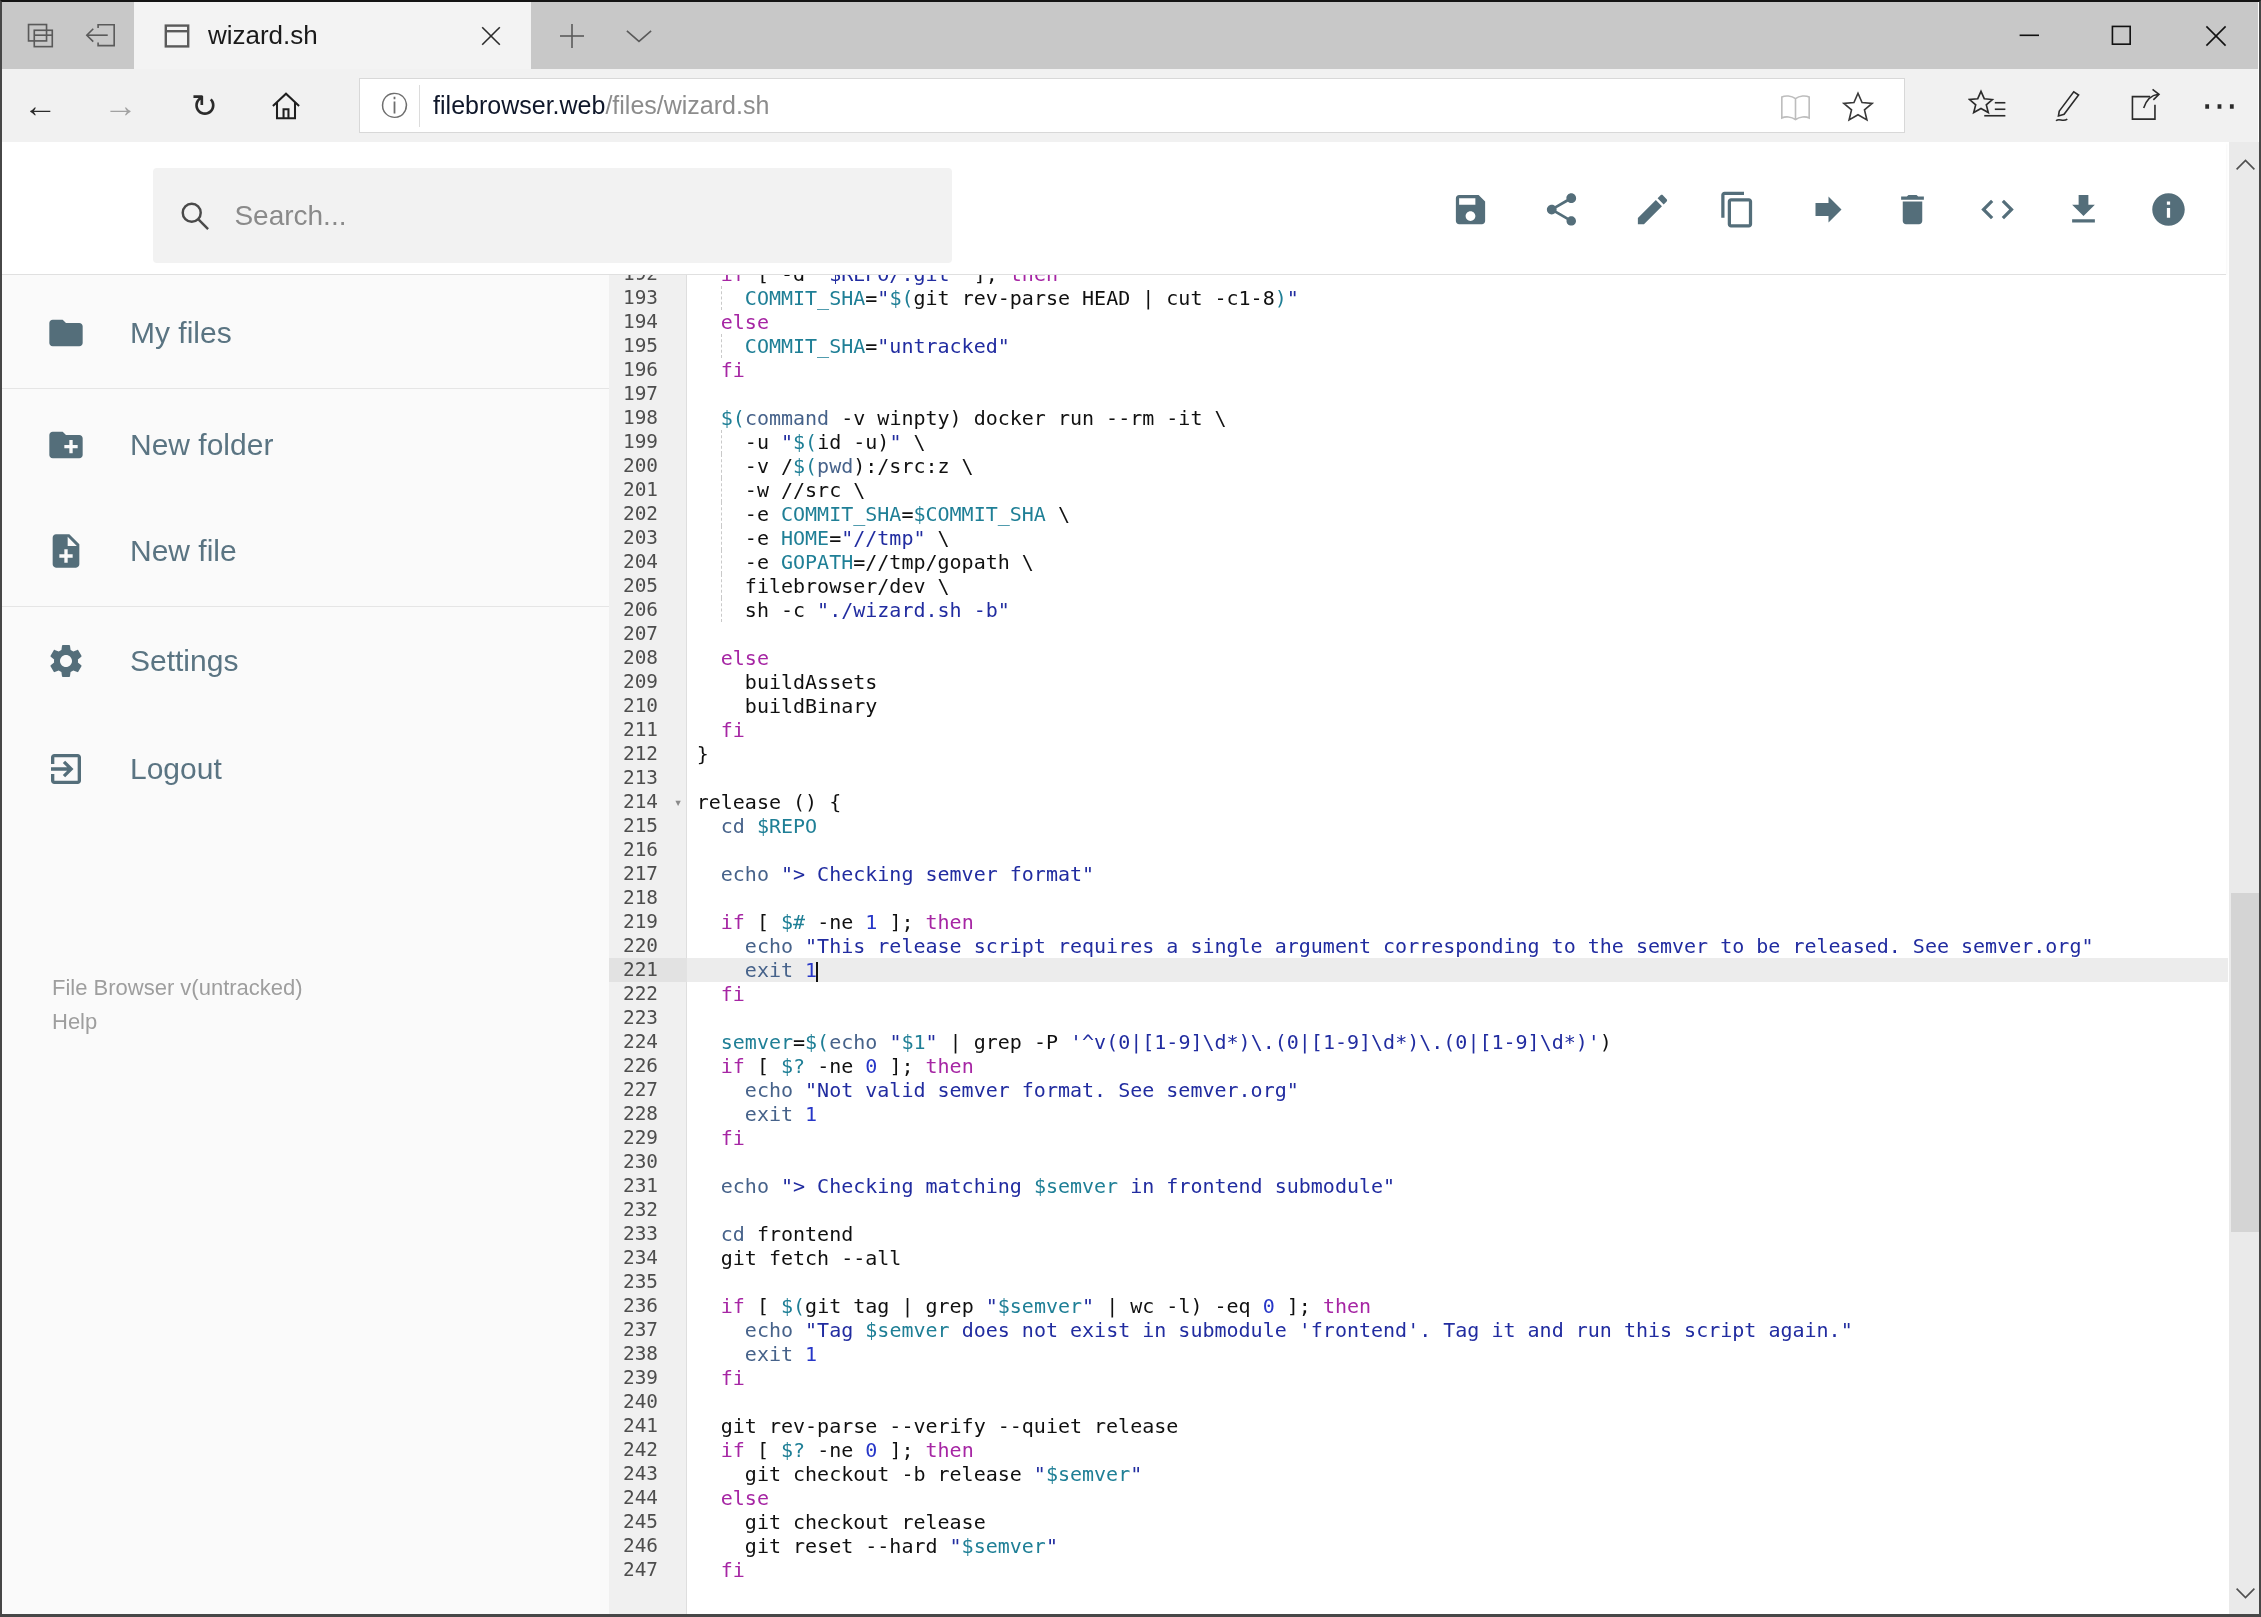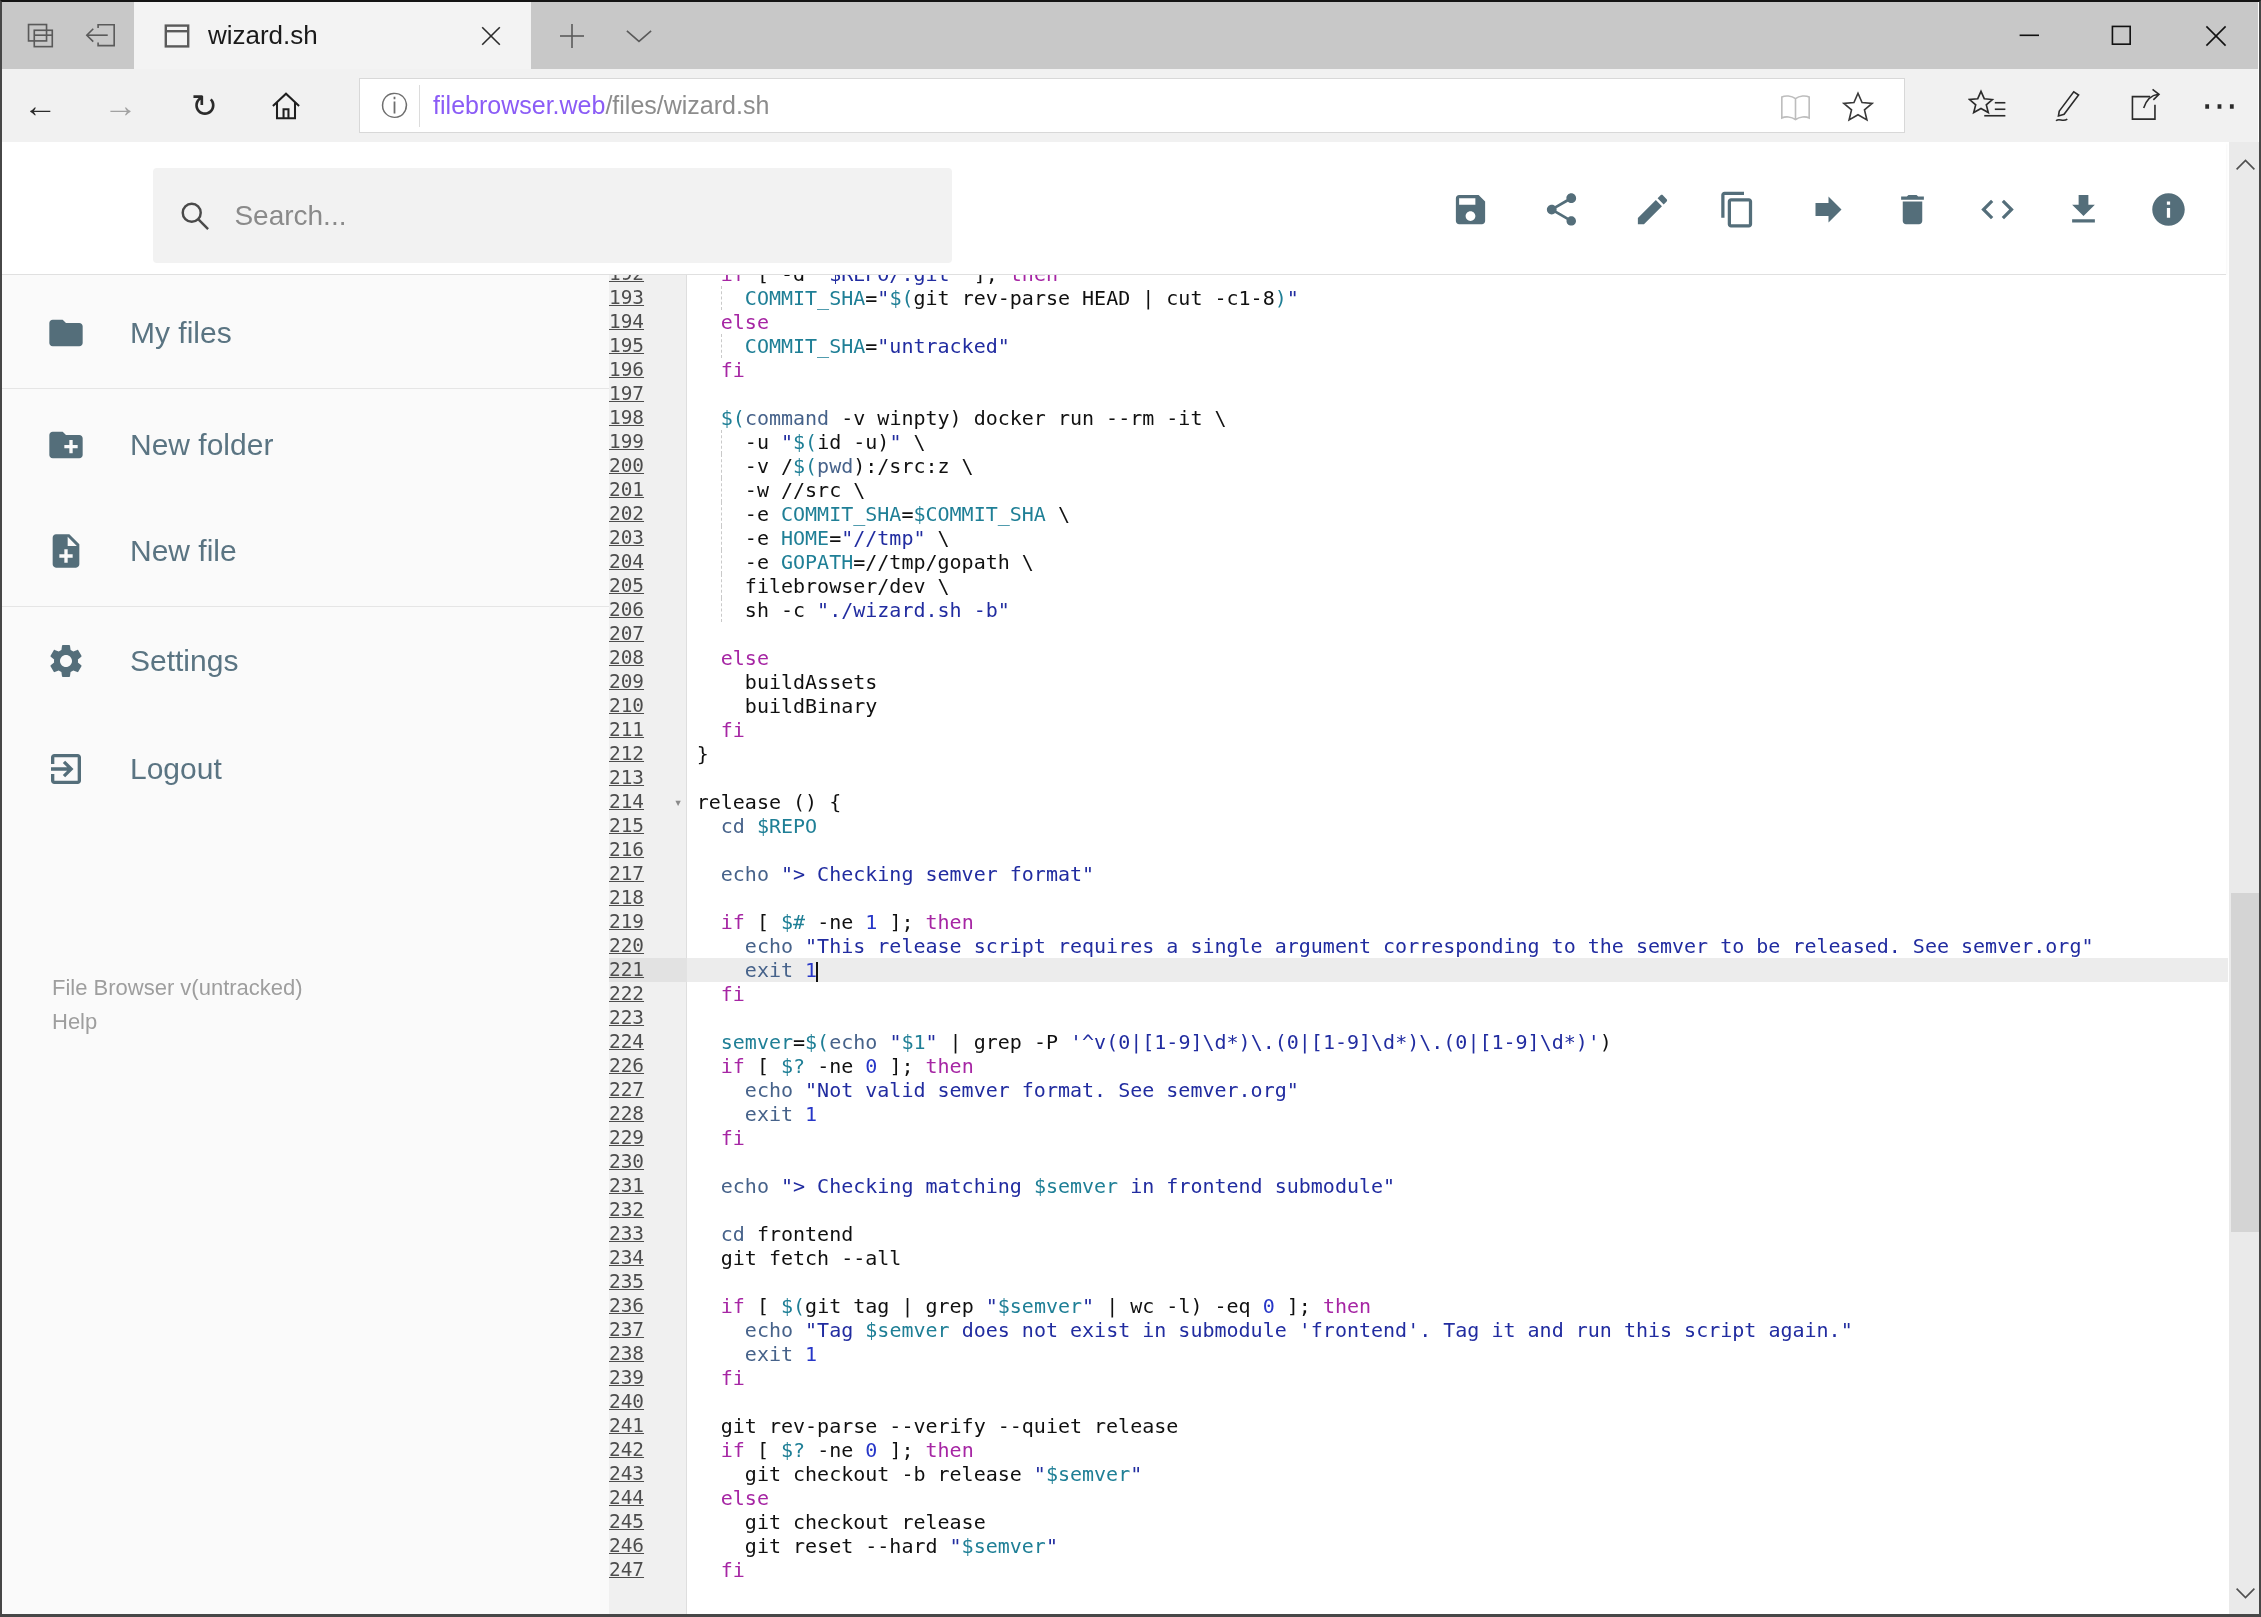--- a/index.html
+++ b/index.html
@@ -12,21 +12,21 @@
   .tb-icon{position:absolute;top:0;height:67px;display:flex;align-items:center;justify-content:center;}
   .tab{position:absolute;left:132px;top:0;width:397px;height:67px;background:#f3f3f3;display:flex;align-items:center;}
   .tab-title{font-size:26px;color:#1a1a1a;margin-left:14.5px;}
   .winctl{position:absolute;top:0;width:68px;height:67px;display:flex;align-items:center;justify-content:center;}
   .glyph{color:#2b2b2b;}
   
   .navbar{position:absolute;left:0;top:67px;width:2256px;height:73px;background:#f1f1f1;}
   .nav-btn{position:absolute;top:0;height:73px;width:57px;display:flex;align-items:center;justify-content:center;font-size:34px;color:#1f1f1f;}
   .addressbar{position:absolute;left:357px;top:9px;width:1546px;height:55px;background:#fff;border:0.8px solid #d8d8d8;display:flex;align-items:center;}
   .url{font-size:25px;white-space:nowrap;}
-  .url .domain{color:#8b5cf6;}
+  .url .domain{color:#0f172a;}
   .url .path{color:#8c8c8c;}
   .ab-divider{width:0.8px;height:42px;background:#dcdcdc;margin:0 13px 0 11.3px;}
   
   .appbar{position:absolute;left:0;top:140px;width:2224px;height:133px;background:#fff;border-bottom:0.8px solid #e0e0e0;box-shadow:0 1.6px 3.2px rgba(0,0,0,.05);}
   .logo{position:absolute;left:61px;top:168px;width:76px;height:76px;border-radius:50%;border:6.5px solid #2470e8;background:#fff;display:flex;align-items:center;justify-content:center;}
   .logo-shadow{position:absolute;left:11.3px;top:13px;width:53px;height:53px;border-radius:50%;background:#e3e3e3;}
   .searchbox{position:absolute;left:151px;top:26px;width:799px;height:95px;background:#f2f2f2;border-radius:4px;display:flex;align-items:center;}
   .searchbox input{border:none;background:transparent;outline:none;font-size:28px;color:#333;
                    font-family:"Liberation Sans",sans-serif;width:646px;}
   .searchbox input::placeholder{color:#8a8a8a;}
@@ -39,21 +39,21 @@
   .side-label{font-size:30px;color:#5a7482;margin-left:44px;text-align:right;}
   .side-div{position:absolute;left:0;width:607px;height:0.8px;background:#e5e5e5;}
   .side-footer{position:absolute;left:50px;font-size:22px;color:#9e9e9e;line-height:34px;}
   
   .editor{position:absolute;left:607px;top:273px;width:1619px;height:1341px;background:#fff;overflow:hidden;}
   .gutter-bg{position:absolute;left:0;top:0;width:78px;height:1341px;background:#f0f0f0;border-right:0.8px solid #dedede;}
   .code-scroll{position:absolute;left:0;top:-13px;width:1619px;}
   .cm-line{display:flex;height:24px;position:relative;}
   .cm-line.active{background:#ececec;}
   .cm-gut{flex:0 0 78px;font-family:"DejaVu Sans Mono",monospace;font-size:19.4px;line-height:24px;
-          color:#4d4d4d;padding-right:29px;position:relative;text-decoration:underline;}
+          color:#4d4d4d;text-align:right;padding-right:29px;position:relative;}
   .cm-line.active .cm-gut{background:#e2e2e2;}
   .fold{position:absolute;right:4.8px;top:0;font-size:13.7px;color:#8a8a8a;line-height:24px;}
   .cm-code{font-family:"DejaVu Sans Mono",monospace;font-size:20px;line-height:24px;white-space:pre;
            padding-left:9.7px;position:relative;color:#101010;}
   .ig{position:absolute;left:34px;top:0;bottom:0;border-left:0.8px dashed #c9c9c9;}
   .tk-k{color:#a626a4;}
   .tk-b{color:#46628a;}
   .tk-v{color:#1f7f96;}
   .tk-s{color:#212ca0;}
   .tk-n{color:#2636c8;}

